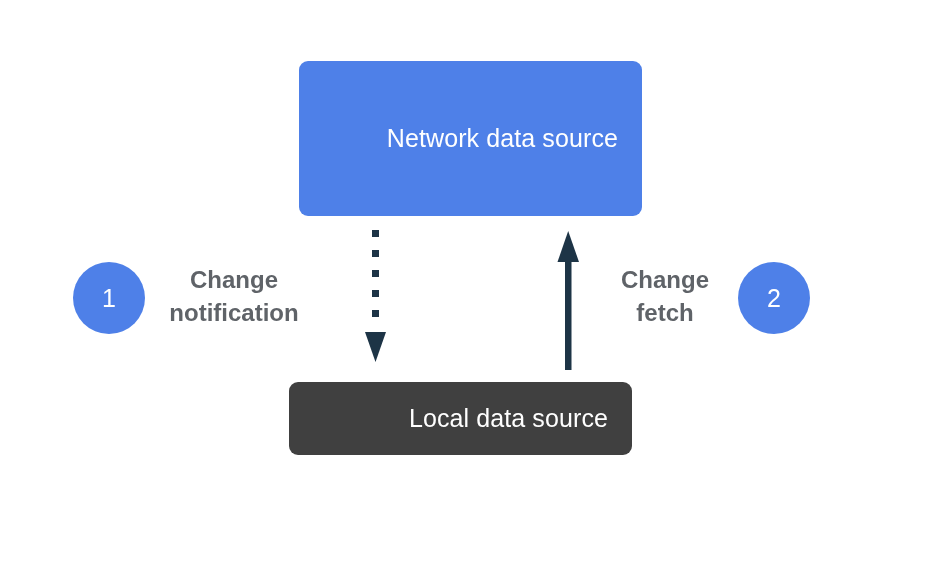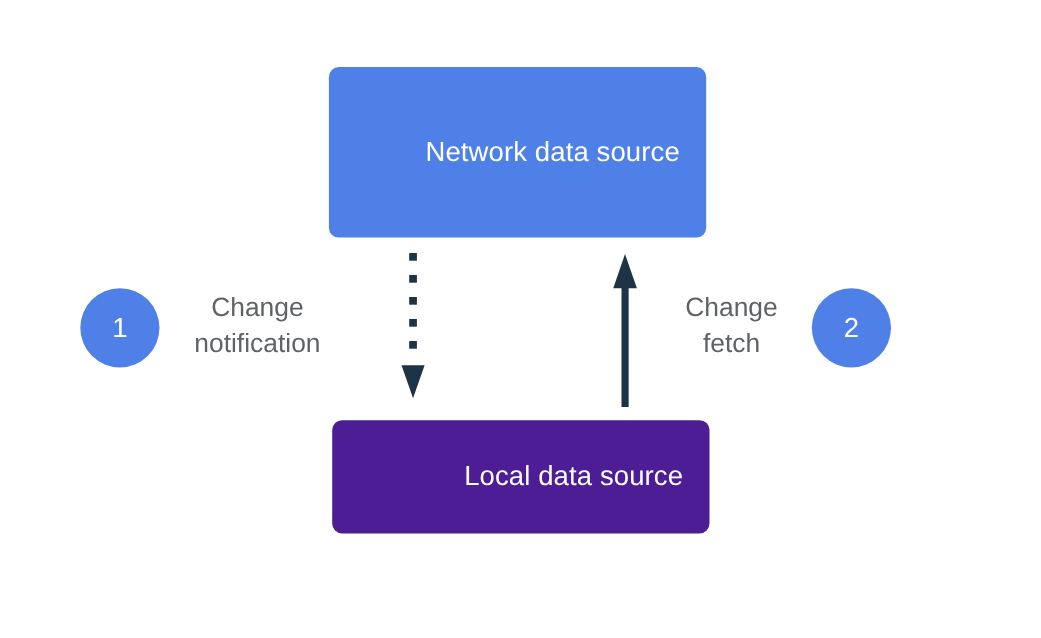--- a/index.html
+++ b/index.html
@@ -36,25 +36,25 @@
     padding: 0 24px;
   }
   #network-box {
     left: 299px;
     top: 61px;
     width: 343px;
     height: 155px;
     background: #4e80e8;
   }
   #local-box {
-    left: 302px;
+    left: 289px;
     top: 382px;
     width: 343px;
-    height: 103px;
-    background: #4c1d95;
+    height: 73px;
+    background: #404040;
   }
   .node-label {
     display: block;
     max-width: 100%;
   }
 
   
   .step-badge {
     position: absolute;
     width: 72px;
@@ -73,20 +73,21 @@
   #badge-2 { left: 738px; top: 262px; }
 
   
   .edge-label {
     position: absolute;
     color: #5f6368;
     font-size: 24px;
     line-height: 1.36;
     text-align: center;
     white-space: pre-line;
+    font-weight: bold;
   }
   #label-notification {
     left: 160px;
     top: 264px;
     width: 148px;
   }
   #label-fetch {
     left: 602px;
     top: 264px;
     width: 126px;

